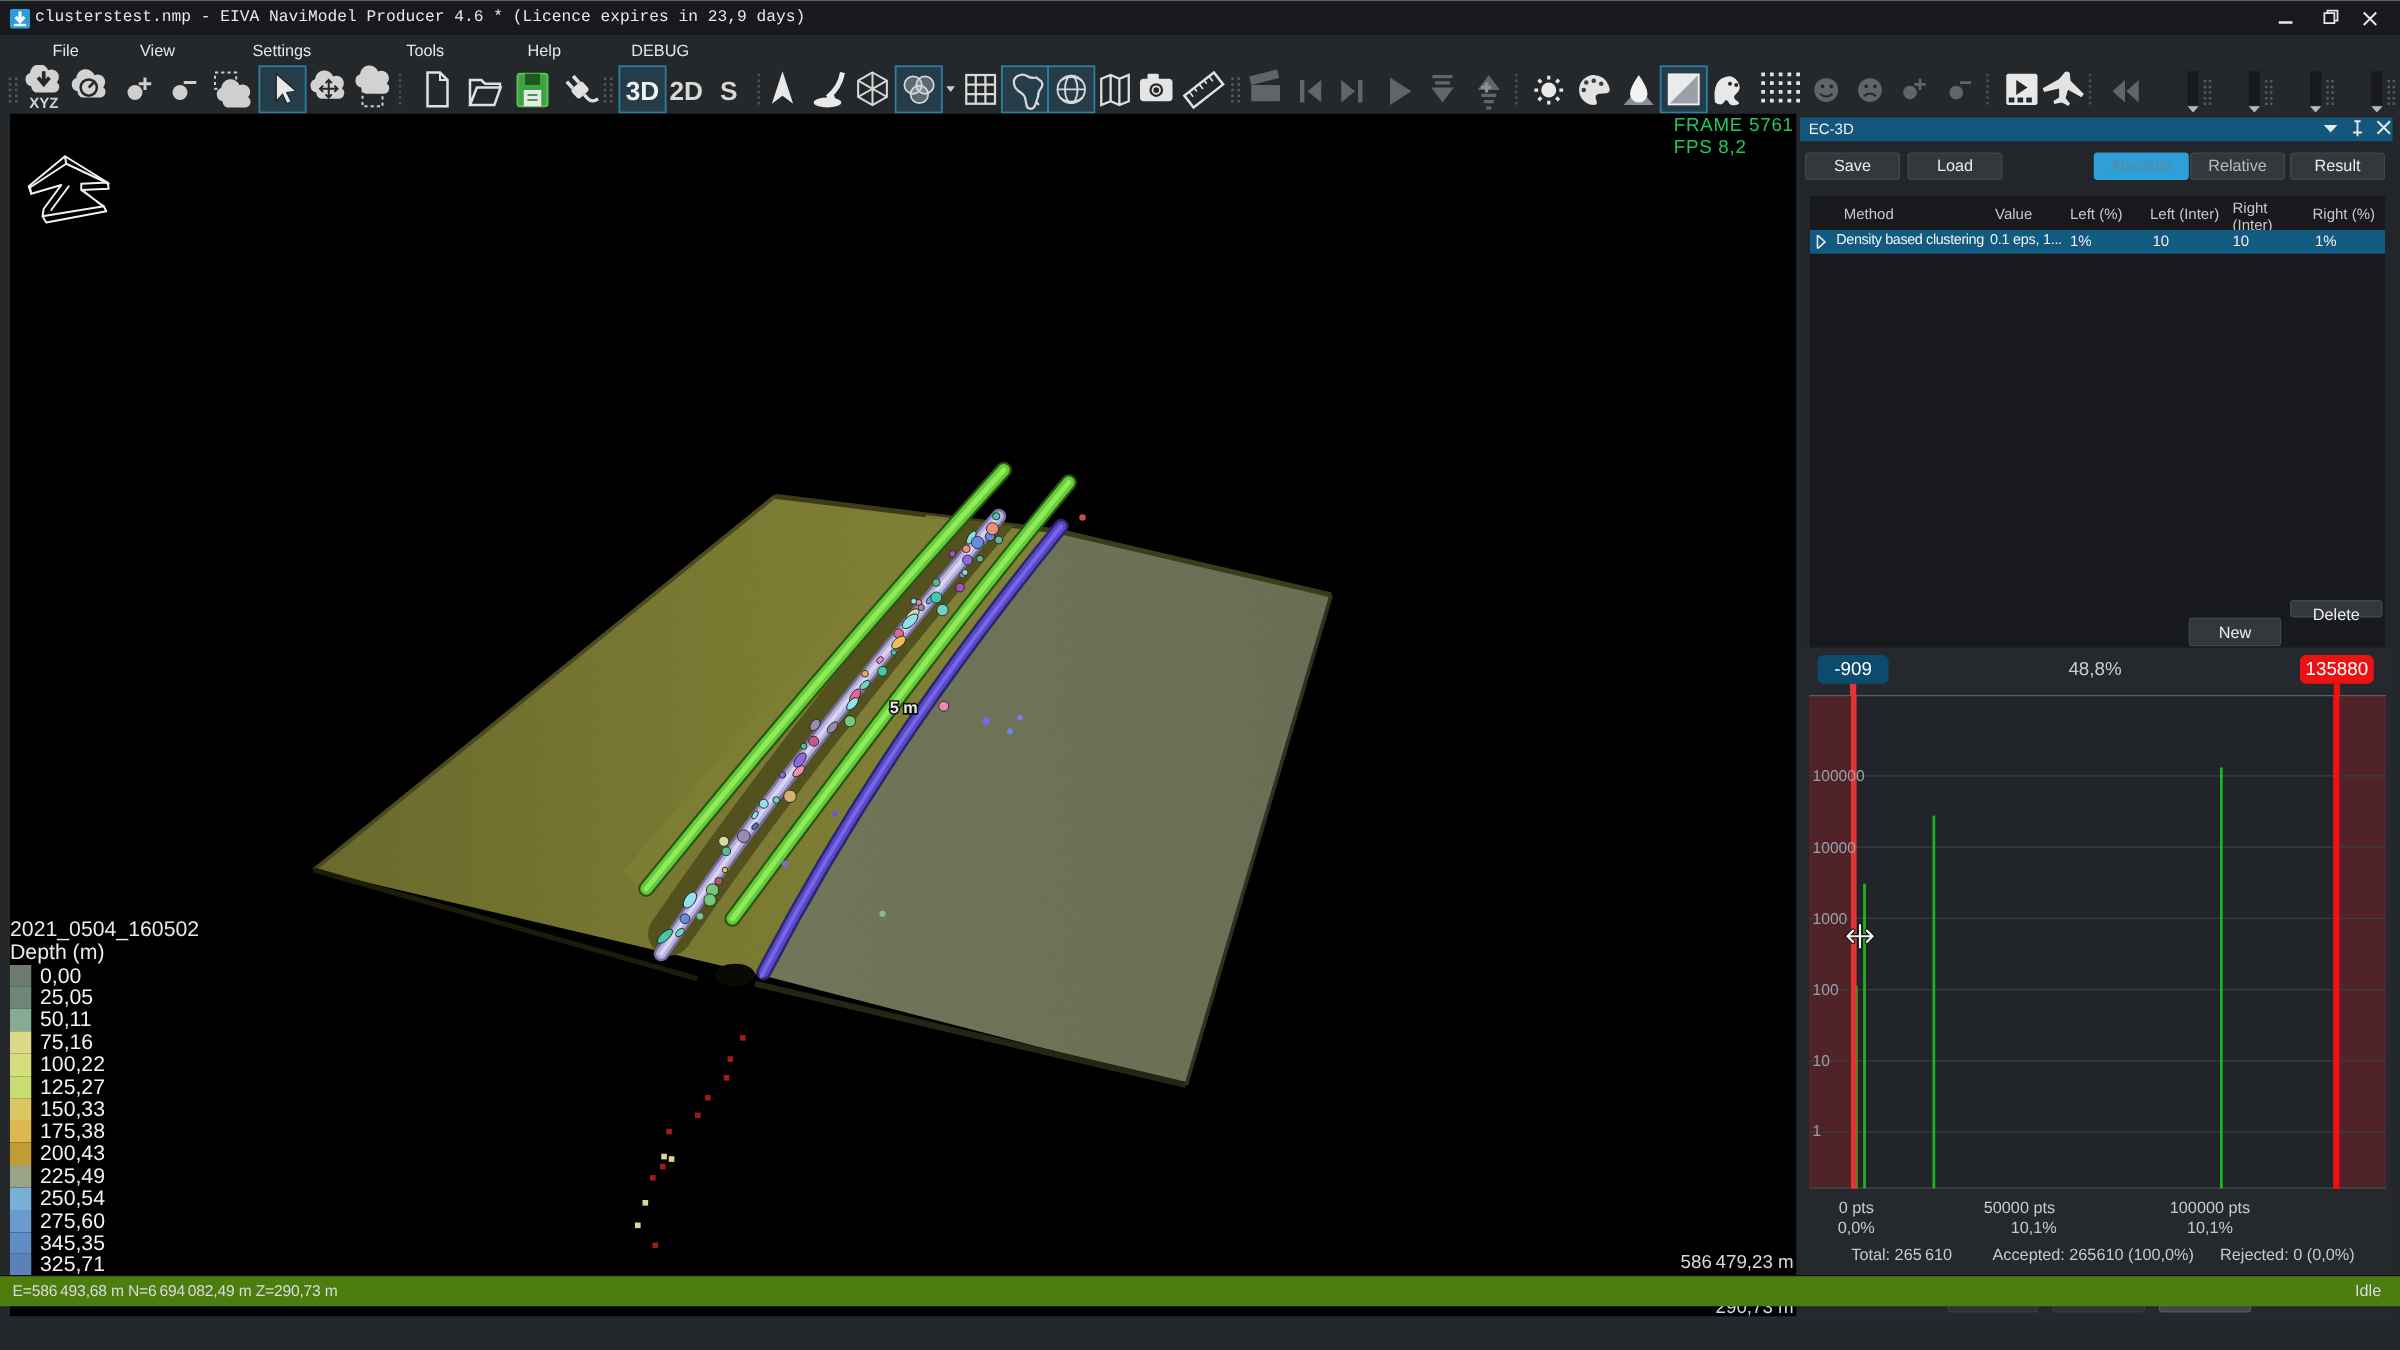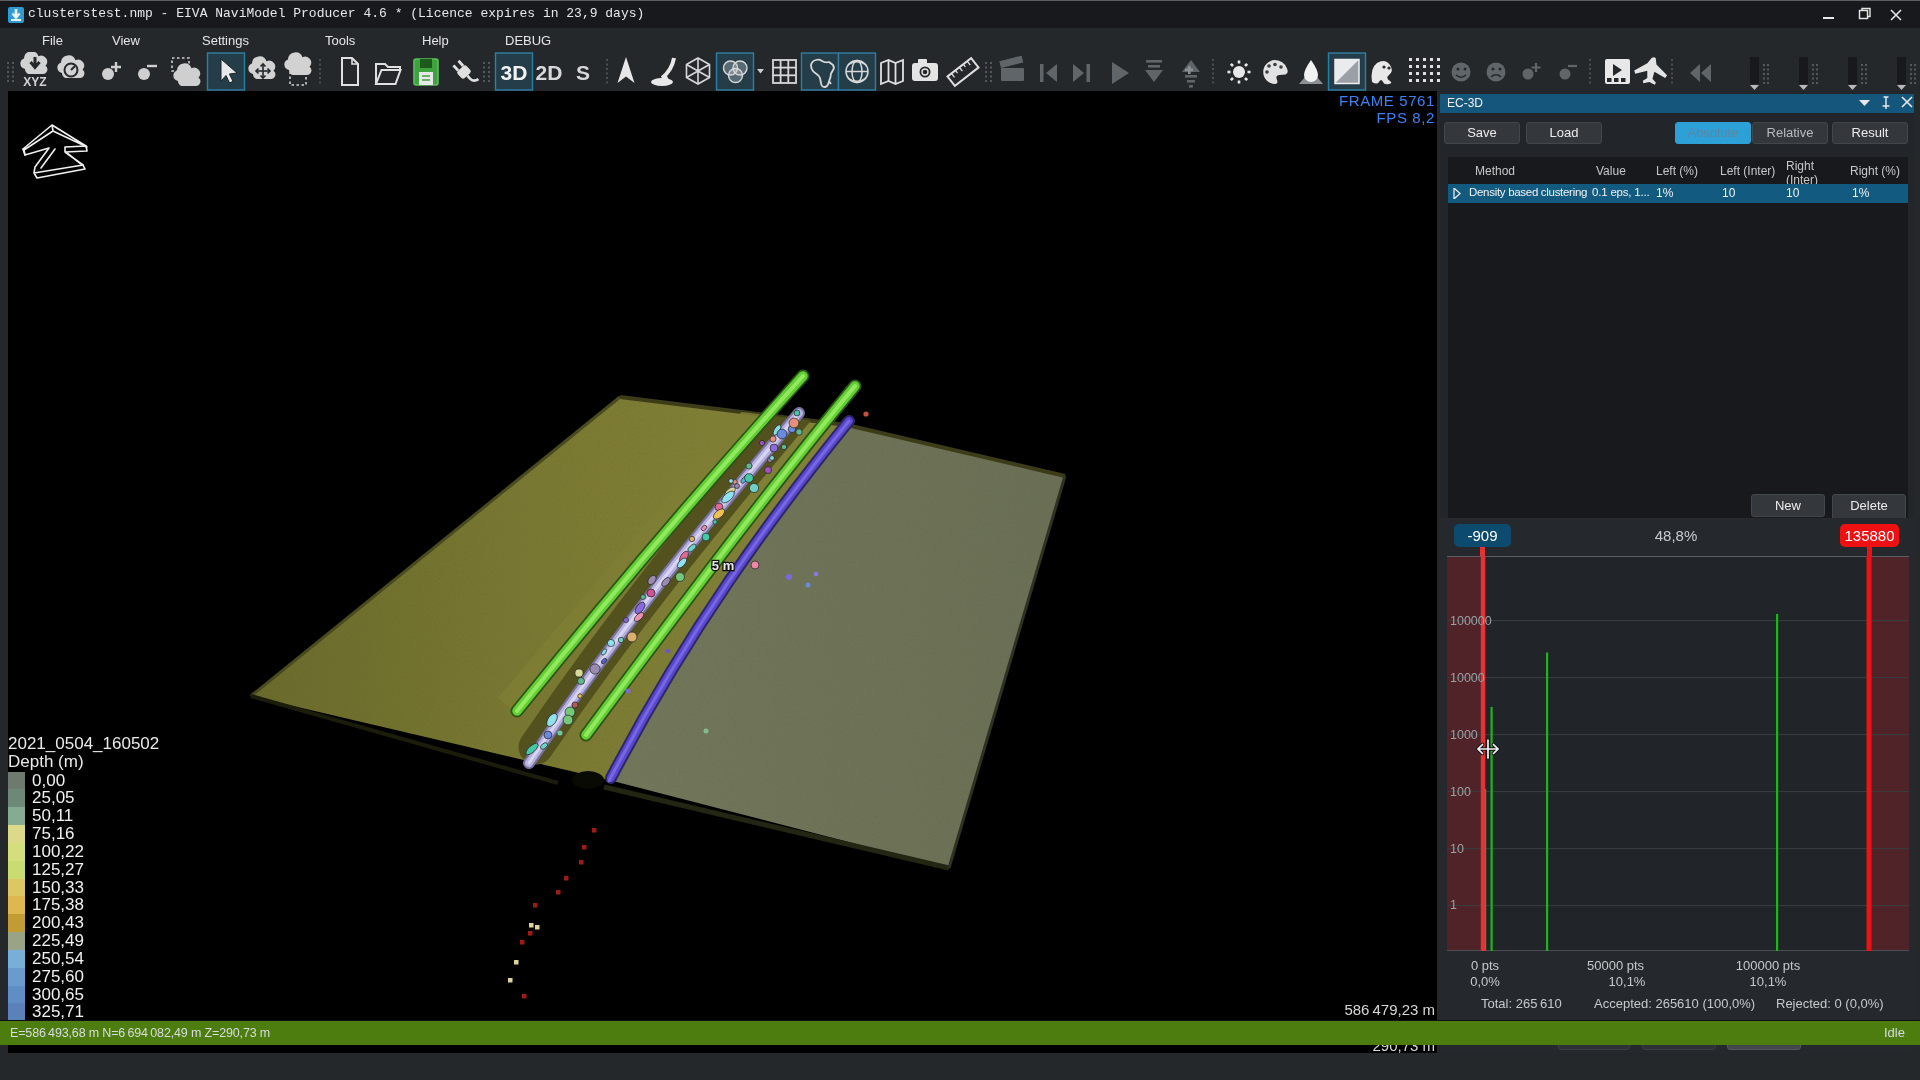--- a/index.html
+++ b/index.html
@@ -467,21 +467,21 @@
   </g>
 
   <text x="715" y="479" font-size="13" font-weight="bold" fill="#e8e8e8" stroke="#111" stroke-width="2.6" paint-order="stroke" text-anchor="middle" font-family="Liberation Sans">5 m</text>
 
   <g stroke="#f0f0f0" stroke-width="1.6" fill="none" stroke-linecap="round" id="narrow">
     <path d="M44,34 L15,58 M44,34 L78,55 M45,40 L16,59 M45,40 L79,56 M44,34 L45,40"></path>
     <path d="M15,58 L17,64 M17,64 L41,57 M41,57 L27,76 M47,58 L33,77 M27,76 L26,82 M26,82 L75,74 M75,74 L77,78 M77,78 L29,87 M26,82 L29,87"></path>
     <path d="M78,55 L79,60 M57,56 L78,55 M57,56 L57,61 M57,61 L79,60 M57,61 L75,74 M59,62 L73,73 M16,59 L17,64"></path>
   </g>
   </svg>
-  <div class="abs" style="right:2px;top:1px;text-align:right;color:#3b82f6;font-size:15px;letter-spacing:0.6px;line-height:17px">FRAME 5761<br>FPS 8,2</div>
+  <div class="abs" style="right:2px;top:1px;color:#22c55e;font-size:15px;letter-spacing:0.6px;line-height:17px">FRAME 5761<br>FPS 8,2</div>
   <div class="abs" style="right:2px;top:910px;text-align:right;color:#d8d8d8;font-size:15px;line-height:18px">586 479,23 m<br>6 694 091,74 m<br>290,73 m</div>
   <div id="legend" class="abs" style="left:0;top:643px;width:170px;white-space:nowrap">
     <div class="abs" style="left:0;top:0;font-size:17px;color:#eaeaea">2021_0504_160502</div>
     <div class="abs" style="left:0;top:18px;font-size:17px;color:#eaeaea">Depth (m)</div>
     <div class="abs" style="left:0;top:37.5px;width:17px;height:17.9px;background:#6f7a6e"></div>
     <div class="abs" style="left:24px;top:37.5px;height:17.9px;line-height:17.9px;font-size:17px;color:#f2f2f2">0,00</div>
     <div class="abs" style="left:0;top:55.3px;width:17px;height:17.9px;background:#6d8877"></div>
     <div class="abs" style="left:24px;top:55.3px;height:17.9px;line-height:17.9px;font-size:17px;color:#f2f2f2">25,05</div>
     <div class="abs" style="left:0;top:73.2px;width:17px;height:17.9px;background:#85ab92"></div>
     <div class="abs" style="left:24px;top:73.2px;height:17.9px;line-height:17.9px;font-size:17px;color:#f2f2f2">50,11</div>
@@ -497,21 +497,21 @@
     <div class="abs" style="left:24px;top:162.4px;height:17.9px;line-height:17.9px;font-size:17px;color:#f2f2f2">175,38</div>
     <div class="abs" style="left:0;top:180.2px;width:17px;height:17.9px;background:#c19b33"></div>
     <div class="abs" style="left:24px;top:180.2px;height:17.9px;line-height:17.9px;font-size:17px;color:#f2f2f2">200,43</div>
     <div class="abs" style="left:0;top:198.1px;width:17px;height:17.9px;background:#9aa386"></div>
     <div class="abs" style="left:24px;top:198.1px;height:17.9px;line-height:17.9px;font-size:17px;color:#f2f2f2">225,49</div>
     <div class="abs" style="left:0;top:215.9px;width:17px;height:17.9px;background:#79aed6"></div>
     <div class="abs" style="left:24px;top:215.9px;height:17.9px;line-height:17.9px;font-size:17px;color:#f2f2f2">250,54</div>
     <div class="abs" style="left:0;top:233.7px;width:17px;height:17.9px;background:#6b9bcd"></div>
     <div class="abs" style="left:24px;top:233.7px;height:17.9px;line-height:17.9px;font-size:17px;color:#f2f2f2">275,60</div>
     <div class="abs" style="left:0;top:251.6px;width:17px;height:17.9px;background:#5f8dc4"></div>
-    <div class="abs" style="left:24px;top:251.6px;height:17.9px;line-height:17.9px;font-size:17px;color:#f2f2f2">300,65</div>
+    <div class="abs" style="left:24px;top:251.6px;height:17.9px;line-height:17.9px;font-size:17px;color:#f2f2f2">345,35</div>
     <div class="abs" style="left:0;top:269.4px;width:17px;height:17.9px;background:#5b82b8"></div>
     <div class="abs" style="left:24px;top:269.4px;height:17.9px;line-height:17.9px;font-size:17px;color:#f2f2f2">325,71</div>
     <div class="abs" style="left:0;top:287.3px;width:17px;height:17.9px;background:#4f73a8"></div>
     <div class="abs" style="left:24px;top:287.3px;height:17.9px;line-height:17.9px;font-size:17px;color:#f2f2f2">350,76</div>
   </div>
 </div>
 
 <div id="panel">
 
   <div class="abs" style="left:0;top:3px;width:474px;height:19px;background:#14567c"></div>
@@ -545,21 +545,21 @@
       </svg>
     <div class="abs" style="left:21px;top:2px;font-size:11.5px;letter-spacing:-0.3px;color:#f2f2f2">Density based clustering</div>
     <div class="abs" style="left:144px;top:2px;font-size:11.5px;letter-spacing:-0.2px;color:#f2f2f2">0.1 eps, 1...</div>
     <div class="abs" style="left:208px;top:2px;font-size:12px;color:#f2f2f2">1%</div>
     <div class="abs" style="left:274px;top:2px;font-size:12px;color:#f2f2f2">10</div>
     <div class="abs" style="left:338px;top:2px;font-size:12px;color:#f2f2f2">10</div>
     <div class="abs" style="left:404px;top:2px;font-size:12px;color:#f2f2f2">1%</div>
   </div>
 
   <div class="btn" style="left:311px;top:403px;width:74px;height:23px;line-height:21px">New</div>
-  <div class="btn" style="left:392px;top:403px;width:74px;height:31px;line-height:21px">Delete</div>
+  <div class="btn" style="left:392px;top:389px;width:74px;height:14px;line-height:21px">Delete</div>
 
   <div class="abs" style="left:0;top:427px;width:474px;height:535px;background:#25282c"></div>
   <div class="abs" style="left:14px;top:433px;width:57px;height:23px;background:#0c4a6e;border-radius:5px;color:#fff;font-size:15px;text-align:center;line-height:23px">-909</div>
   <div class="abs" style="left:186px;top:436px;width:100px;text-align:center;font-size:15px;color:#c8ccd0">48,8%</div>
   <div class="abs" style="left:400px;top:433px;width:59px;height:23px;background:#ef1111;border-radius:5px;color:#fff;font-size:15px;text-align:center;line-height:23px">135880</div>
   <div class="abs" style="left:40px;top:456px;width:5px;height:9px;background:#e23434"></div>
   <div class="abs" style="left:427px;top:456px;width:5px;height:9px;background:#ef1111"></div>
 
   <svg class="abs" style="left:7px;top:465px" width="462" height="395">
     <rect x="0" y="0" width="462" height="395" fill="#212529"></rect>

